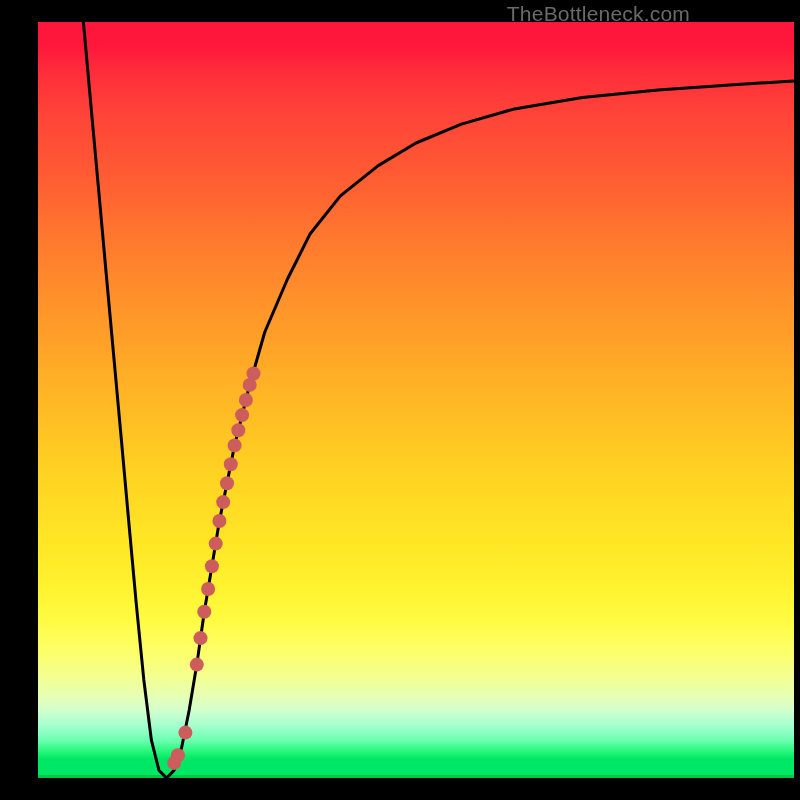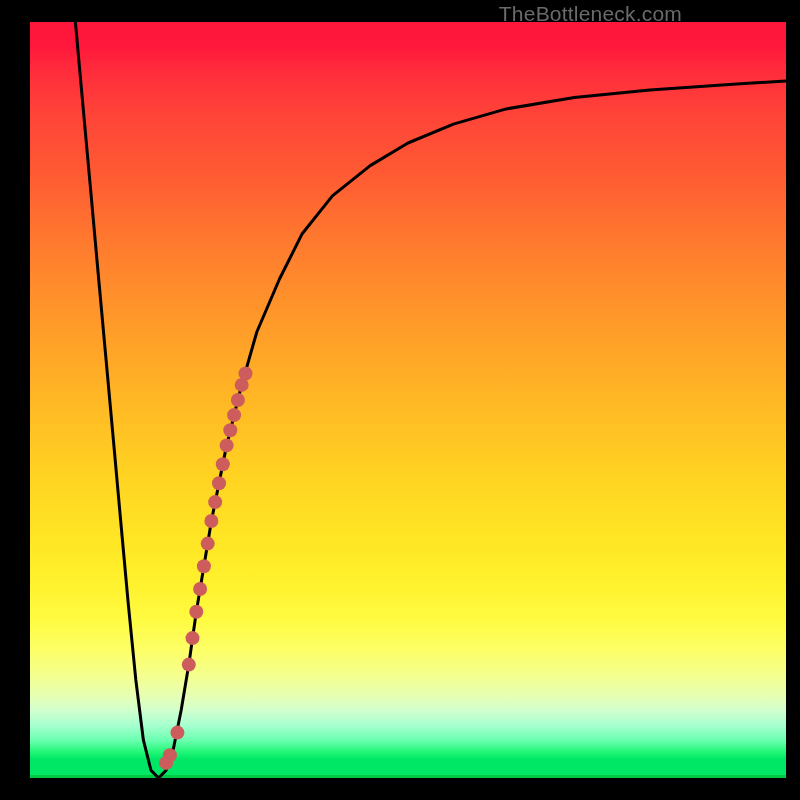--- a/index.html
+++ b/index.html
@@ -5,21 +5,21 @@
   html, body {
     margin: 0;
     padding: 0;
     width: 800px;
     height: 800px;
     background: #000;
     overflow: hidden;
   }
   .frame {
     position: absolute;
-    left: 8px;
+    left: 16px;
     top: 0;
     width: 684px;
     height: 800px;
     background: #000;
     text-align: center;
   }
   .plot {
     position: absolute;
     left: 22px;
     top: 22px;

